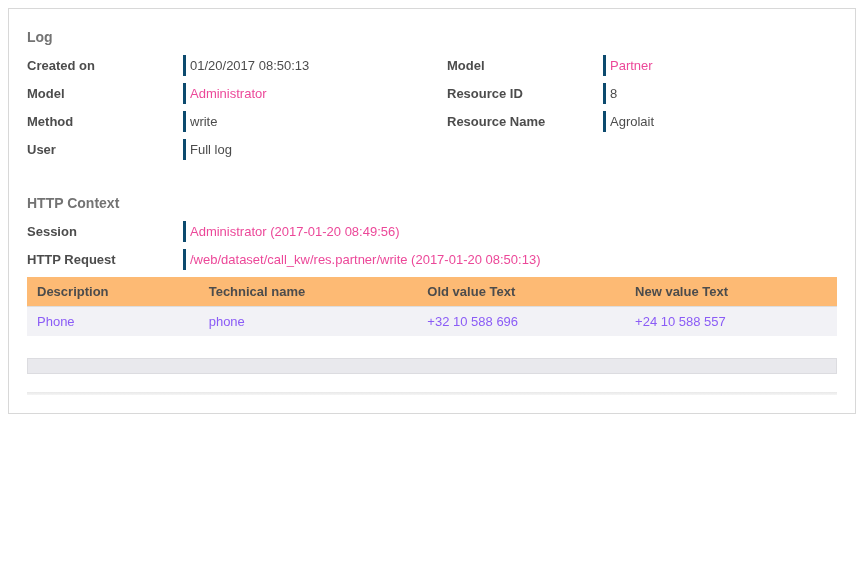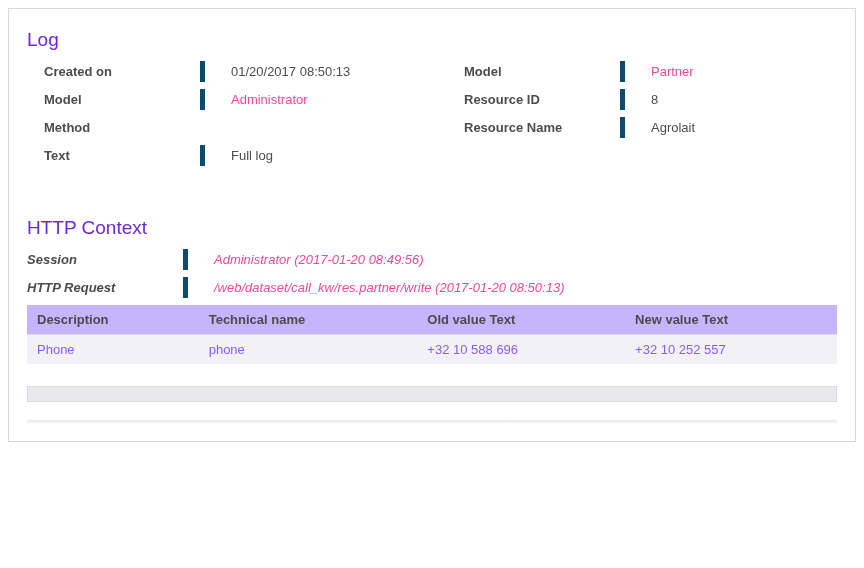--- a/index.html
+++ b/index.html
@@ -13,73 +13,71 @@
       color: #4c4c4c;
       background: #fff;
       padding: 8px;
     }
     .form-view {
       border: 1px solid #d8d8d8;
       padding: 16px 18px 18px 18px;
       background: #fff;
     }
     h2.section-title {
-      color: #6d28d9;
-      font-size: 19px;
-      font-weight: normal;
+      color: #737373;
+      font-size: 14px;
+      font-weight: bold;
       margin-bottom: 10px;
       margin-top: 4px;
     }
     h2.section-title.spaced {
-      margin-top: 44px;
+      margin-top: 28px;
     }
     .grid-2col {
       display: flex;
       gap: 30px;
     }
     .col {
       flex: 1;
-      margin-left: 17px;
     }
     .field-row {
       display: flex;
       align-items: flex-start;
       margin-bottom: 6px;
       min-height: 22px;
     }
     .field-label {
       width: 156px;
       flex-shrink: 0;
       font-weight: bold;
       color: #4c4c4c;
       padding-top: 3px;
     }
     .field-value {
       flex: 1;
-      border-left: 5px solid #0c4a6e;
-      padding-left: 26px;
+      border-left: 3px solid #0c4a6e;
+      padding-left: 4px;
       padding-top: 3px;
       padding-bottom: 3px;
       color: #4c4c4c;
     }
     .field-value a {
       color: #ec4899;
       text-decoration: none;
     }
     .http-fields .field-row {
       margin-bottom: 6px;
-      font-style: italic;
     }
     table.listview {
       width: 100%;
       border-collapse: collapse;
       margin-top: 6px;
     }
     table.listview thead th {
-      background: #c4b5fd;
+      background: #fdba74;
       text-align: left;
       padding: 7px 10px;
       font-weight: bold;
       color: #4c4c4c;
       border-bottom: 1px solid #ddd;
     }
     table.listview tbody td {
       padding: 7px 10px;
       color: #8b5cf6;
     }
@@ -110,23 +108,24 @@
       <div class="field-row">
         <div class="field-label">Created on</div>
         <div class="field-value">01/20/2017 08:50:13</div>
       </div>
       <div class="field-row">
         <div class="field-label">Model</div>
         <div class="field-value"><a href="#">Administrator</a></div>
       </div>
       <div class="field-row">
         <div class="field-label">Method</div>
+        <div class="field-value">write</div>
       </div>
       <div class="field-row">
-        <div class="field-label">Text</div>
+        <div class="field-label">User</div>
         <div class="field-value">Full log</div>
       </div>
     </div>
     <div class="col">
       <div class="field-row">
         <div class="field-label">Model</div>
         <div class="field-value"><a href="#">Partner</a></div>
       </div>
       <div class="field-row">
         <div class="field-label">Resource ID</div>
@@ -158,21 +157,21 @@
         <th>Technical name</th>
         <th>Old value Text</th>
         <th>New value Text</th>
       </tr>
     </thead>
     <tbody>
       <tr>
         <td>Phone</td>
         <td>phone</td>
         <td>+32 10 588 696</td>
-        <td>+32 10 252 557</td>
+        <td>+24 10 588 557</td>
       </tr>
     </tbody>
   </table>
 
   <div class="footer-bar"></div>
   <hr class="hr-sep">
 
 </div>
 
 </body></html>

